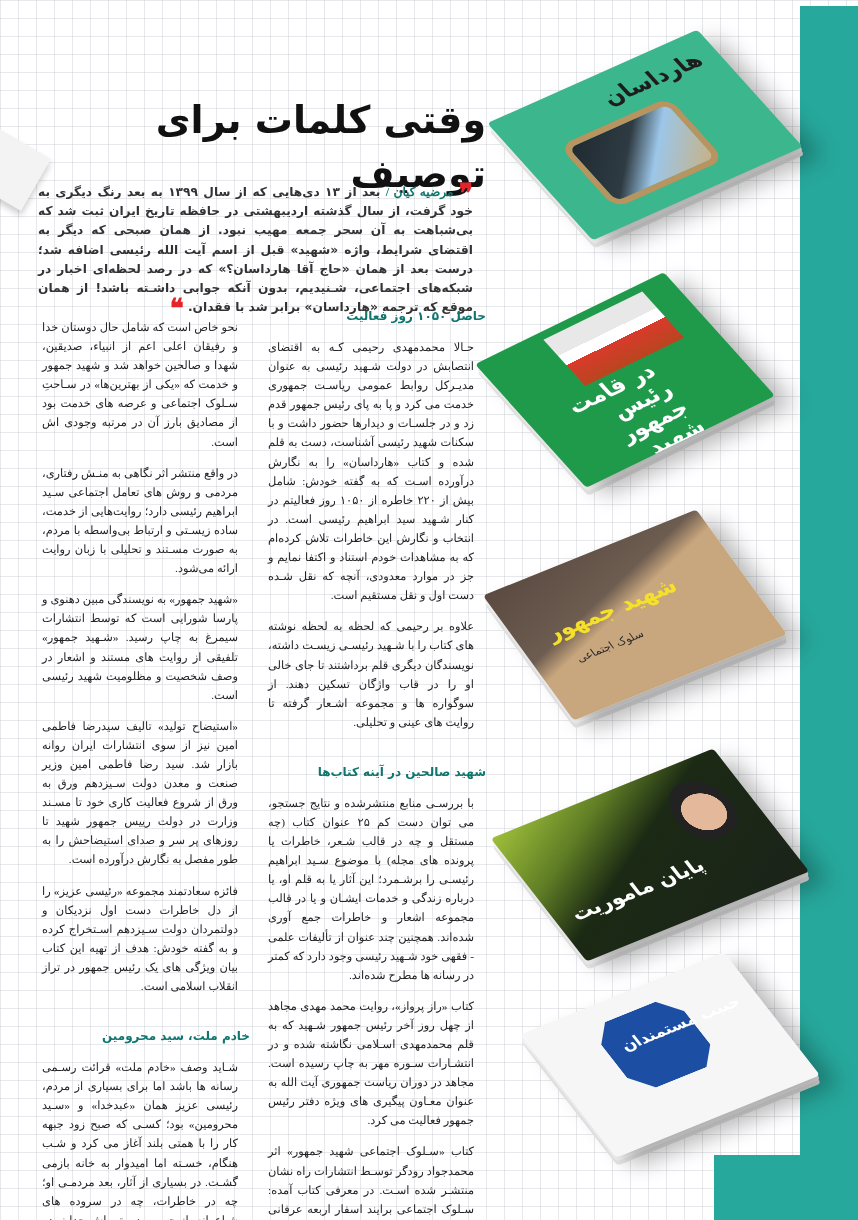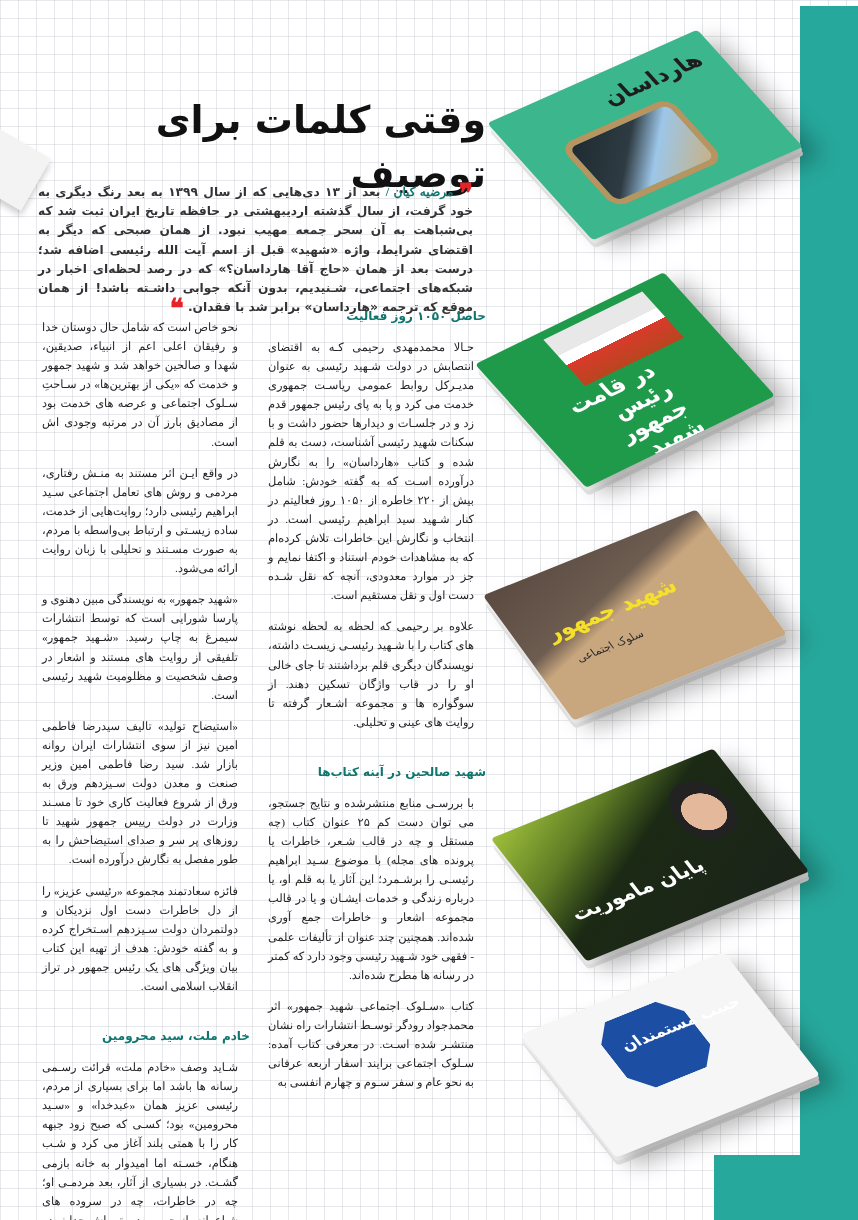--- a/index.html
+++ b/index.html
@@ -95,26 +95,27 @@
   <span class="quote-close">❝</span>
 </div>
 
 <div class="column col-right">
   <h3>حاصل ۱۰۵۰ روز فعالیت</h3>
   <p>حـالا محمدمهدی رحیمی کـه به اقتضای انتصابش در دولت شـهید رئیسی به عنوان مدیـرکل روابط عمومی ریاسـت جمهوری خدمت می کرد و پا به پای رئیس جمهور قدم زد و در جلسـات و دیدارها حضور داشت و با سکنات شهید رئیسی آشناست، دست به قلم شده و کتاب «هارداسان» را به نگارش درآورده اسـت که به گفته خودش: شامل بیش از ۲۲۰ خاطره از ۱۰۵۰ روز فعالیتم در کنار شـهید سید ابراهیم رئیسی است. در انتخاب و نگارش این خاطرات تلاش کرده‌ام که به مشاهدات خودم استناد و اکتفا نمایم و جز در موارد معدودی، آنچه که نقل شـده دست اول و نقل مستقیم است.</p>
   <p>علاوه بر رحیمی که لحظه به لحظه نوشته های کتاب را با شـهید رئیسـی زیسـت داشته، نویسندگان دیگری قلم برداشتند تا جای خالی او را در قاب واژگان تسکین دهند. از سوگواره ها و مجموعه اشـعار گرفته تا روایت های عینی و تحلیلی.</p>
   <div class="gap"></div>
   <h3>شهید صالحین در آینه کتاب‌ها</h3>
   <p>با بررسـی منابع منتشرشده و نتایج جستجو، می توان دست کم ۲۵ عنوان کتاب (چه مستقل و چه در قالب شـعر، خاطرات یا پرونده های مجله) با موضوع سـید ابراهیم رئیسـی را برشـمرد؛ این آثار یا به قلم او، یا درباره زندگی و خدمات ایشـان و یا در قالب مجموعه اشعار و خاطرات جمع آوری شده‌اند. همچنین چند عنوان از تألیفات علمی - فقهی خود شـهید رئیسی وجود دارد که کمتر در رسانه ها مطرح شده‌اند.</p>
+  <p>کتاب «راز پرواز»، روایت محمد مهدی مجاهد از چهل روز آخر رئیس جمهور شـهید که به قلم محمدمهدی اسـلامی نگاشته شده و در انتشـارات سـوره مهر به چاپ رسیده است. مجاهد در دوران ریاست جمهوری آیت الله به عنوان معـاون پیگیری های ویژه دفتر رئیس جمهور فعالیت می کرد.</p>
   <p>کتاب «سـلوک اجتماعی شهید جمهور» اثر محمدجواد رودگر توسـط انتشارات راه نشان منتشـر شده اسـت. در معرفی کتاب آمده: سـلوک اجتماعی برایند اسفار اربعه عرفانی به نحو عام و سفر سـوم و چهارم انفسی به</p>
 </div>
 
 <div class="column col-left">
   <p>نحو خاص است که شامل حال دوستان خدا و رفیقان اعلی اعم از انبیاء، صدیقین، شهدا و صالحین خواهد شد و شهید جمهور و خدمت که «یکی از بهترین‌ها» در سـاحتِ سـلوک اجتماعی و عرصه های خدمت بود از مصادیق بارز آن در مرتبه وجودی اش است.</p>
-  <p>در واقع ایـن اثر مستند به منـش رفتاری، مردمی و روش های تعامل اجتماعی سـید ابراهیم رئیسی دارد؛ روایت‌هایی از خدمت، ساده زیسـتی و ارتباط بی‌واسطه با مردم، به صورت مسـتند و تحلیلی با زبان روایت ارائه می‌شود.</p>
+  <p>در واقع منتشر اثر نگاهی به منـش رفتاری، مردمی و روش های تعامل اجتماعی سـید ابراهیم رئیسی دارد؛ روایت‌هایی از خدمت، ساده زیسـتی و ارتباط بی‌واسطه با مردم، به صورت مسـتند و تحلیلی با زبان روایت ارائه می‌شود.</p>
   <p>«شهید جمهور» به نویسندگی مبین دهنوی و پارسا شورایی است که توسط انتشارات سیمرغ به چاپ رسید. «شـهید جمهور» تلفیقی از روایت های مستند و اشعار در وصف شخصیت و مظلومیت شهید رئیسی است.</p>
   <p>«استیضاح تولید» تالیف سیدرضا فاطمی امین نیز از سوی انتشارات ایران روانه بازار شد. سید رضا فاطمی امین وزیر صنعت و معدن دولت سـیزدهم ورق به ورق از شروع فعالیت کاری خود تا مسـند وزارت در دولت رییس جمهور شهید تا روزهای پر سر و صدای استیضاحش را به طور مفصل به نگارش درآورده است.</p>
   <p>فائزه سعادتمند مجموعه «رئیسی عزیز» را از دل خاطرات دست اول نزدیکان و دولتمردان دولت سـیزدهم اسـتخراج کرده و به گفته خودش: هدف از تهیه این کتاب بیان ویژگی های یک رئیس جمهور در تراز انقلاب اسلامی است.</p>
   <div class="gap"></div>
   <h3>خادم ملت، سید محرومین</h3>
   <p>شـاید وصف «خادم ملت» قرائت رسـمی رسانه ها باشد اما برای بسیاری از مردم، رئیسی عزیز همان «عبدخدا» و «سـید محرومین» بود؛ کسـی که صبح زود جبهه کار را با همتی بلند آغاز می کرد و شـب هنگام، خسـته اما امیدوار به خانه بازمی گشـت. در بسیاری از آثار، بعد مردمـی او؛ چه در خاطرات، چه در سروده های شـاعرانه، از چهره مدیریتی اش جدا نبوده است.</p>
 </div>
 
 <div class="books">
   <div class="book book1">

